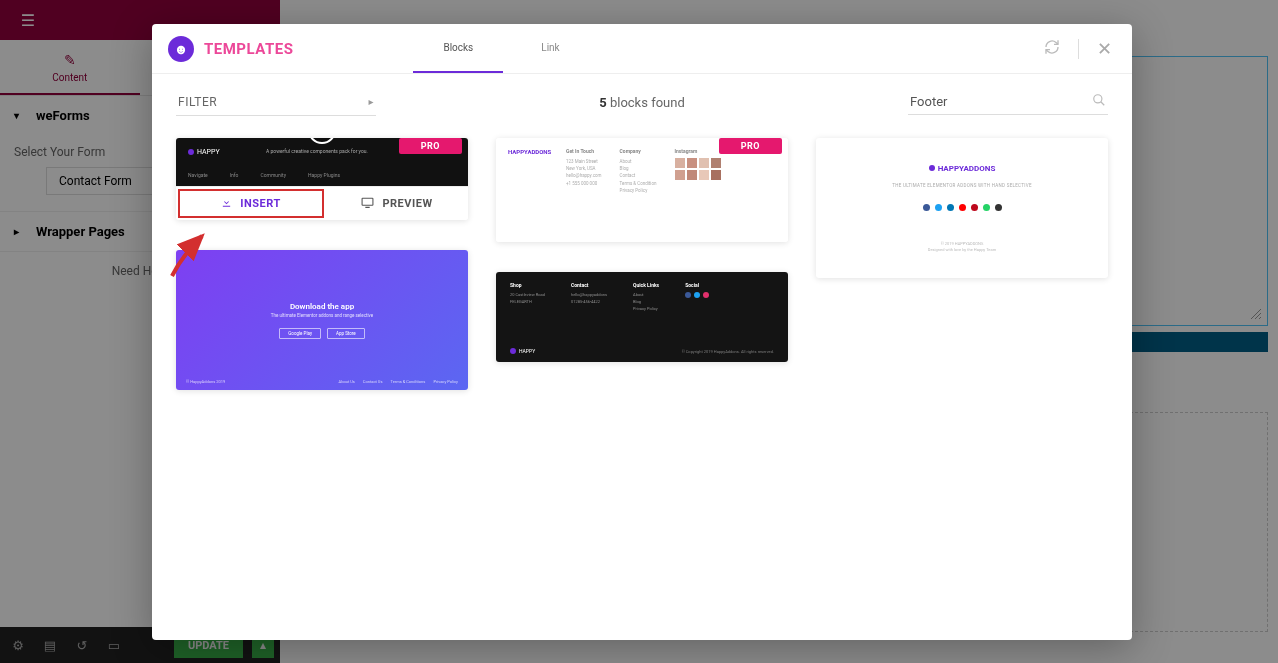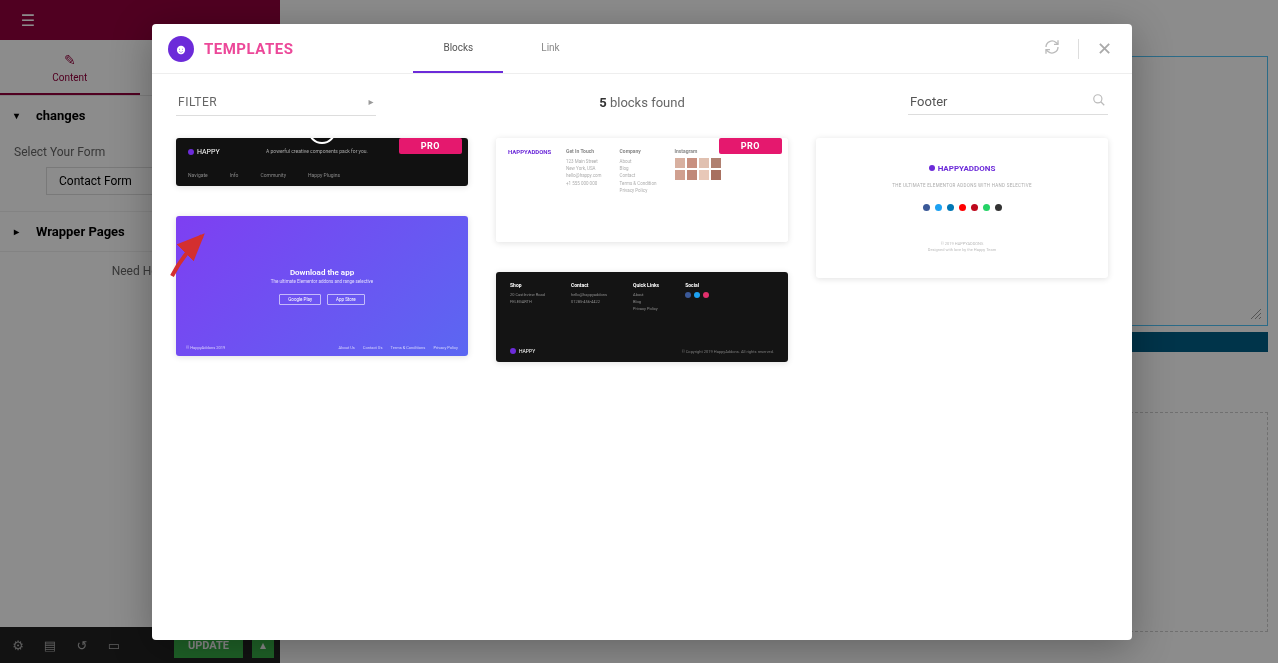--- a/index.html
+++ b/index.html
@@ -154,21 +154,21 @@
     </div>
     <div class="el-tab">
       <span class="el-tab-icon">◐</span>
       <span>Style</span>
     </div>
   </div>
 
   <div class="el-section">
     <div class="el-section-head">
       <span class="el-caret">▾</span>
-      <span>changes</span>
+      <span>weForms</span>
     </div>
     <div class="el-section-body">
       <label class="el-field-label">Select Your Form</label>
       <select class="el-select">
         <option>Contact Form</option>
       </select>
     </div>
   </div>
 
   <div class="el-section">
@@ -261,20 +261,39 @@
             <span>Navigate</span>
             <span>Info</span>
             <span>Community</span>
             <span>Happy Plugins</span>
           </div>
           <div class="tpl-zoom c1-zoom">
             
           </div>
         </div>
         <div class="tpl-pro">PRO</div>
+        <div class="c1-actions">
+          <div class="c1-act c1-insert">
+            <span class="c1-icon" style="color:#6c2bd9;">
+              <svg width="11" height="11" viewBox="0 0 24 24" fill="#6c2bd9">
+                  <path d="M12 3v10l-4-4-1.4 1.4L12 16l5.4-5.6L16 9l-4 4V3h0zM4 19h16v2H4z"></path>
+                </svg>
+            </span>
+            <span>INSERT</span>
+          </div>
+          <div class="c1-act c1-preview-btn">
+            <span class="c1-icon">
+              <svg width="13" height="11" viewBox="0 0 24 20" fill="none" stroke="#555" stroke-width="2">
+                  <rect x="2" y="2" width="20" height="13" rx="1"></rect>
+                  <line x1="8" y1="19" x2="16" y2="19"></line>
+                </svg>
+            </span>
+            <span>PREVIEW</span>
+          </div>
+        </div>
       </div>
 
       <div class="tpl-card">
         <div class="c4">
           <h5>Download the app</h5>
           <p>The ultimate Elementor addons and range selective</p>
           <div class="c4-btns">
             <span>Google Play</span>
             <span>App Store</span>
           </div>

